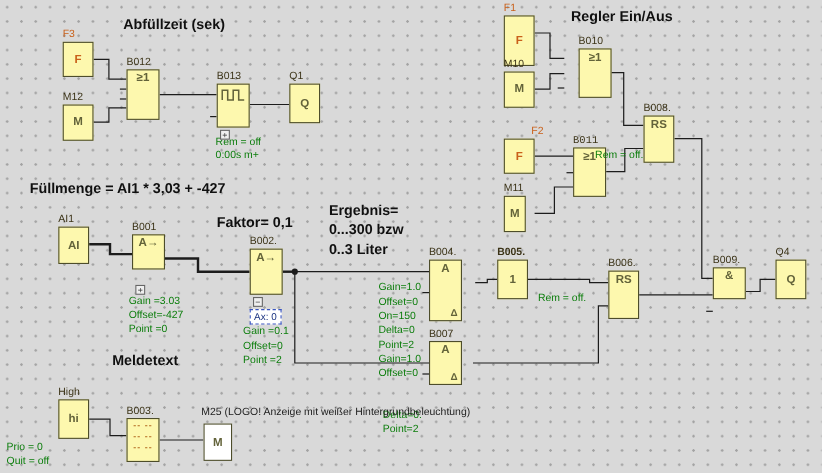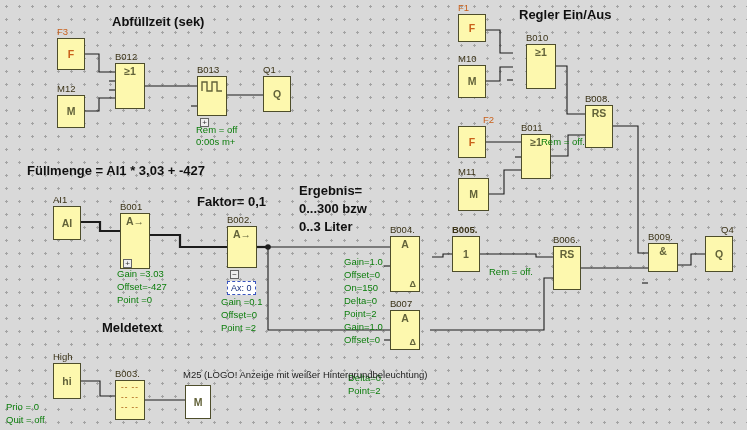--- a/index.html
+++ b/index.html
@@ -97,21 +97,21 @@
           <path d="M1 12 V3 H6 V12 H11 V3 H16 V12 H21" fill="none" stroke="#63633a" stroke-width="1.4"></path>
         </svg>
       </div>
     </div>
     <div class="block" style="left: 263px; top: 76px; width: 28px; height: 36px;">
       <div class="block-label" style="color: rgb(59, 51, 23);">Q1</div>
       <div class="block-body" style="background: rgb(253, 248, 174); align-items: center; justify-content: center;">
         <span class="sym" style="color: rgb(99, 99, 58);">Q</span>
       </div>
     </div>
-    <div class="block" style="left: 458px; top: 14px; width: 28px; height: 28px;">
+    <div class="block" style="left: 458px; top: 14px; width: 28px; height: 46px;">
       <div class="block-label" style="color: rgb(201, 96, 26);">F1</div>
       <div class="block-body" style="background: rgb(253, 248, 174); align-items: center; justify-content: center;">
         <span class="sym" style="color: rgb(201, 96, 26);">F</span>
       </div>
     </div>
     <div class="block" style="left: 458px; top: 65px; width: 28px; height: 33px;">
       <div class="block-label" style="color: rgb(59, 51, 23);">M10</div>
       <div class="block-body" style="background: rgb(253, 248, 174); align-items: center; justify-content: center;">
         <span class="sym" style="color: rgb(99, 99, 58);">M</span>
       </div>
@@ -121,45 +121,45 @@
       <div class="block-body" style="background: rgb(253, 248, 174); align-items: flex-start; justify-content: center; padding-top: 2px;">
         <span class="sym" style="color: rgb(99, 99, 58);">≥1</span>
       </div>
     </div>
     <div class="block" style="left: 458px; top: 126px; width: 28px; height: 32px;">
       <div class="block-label" style="color: rgb(201, 96, 26); padding-left: 25px;">F2</div>
       <div class="block-body" style="background: rgb(253, 248, 174); align-items: center; justify-content: center;">
         <span class="sym" style="color: rgb(201, 96, 26);">F</span>
       </div>
     </div>
-    <div class="block" style="left: 458px; top: 178px; width: 31px; height: 33px;">
+    <div class="block" style="left: 458px; top: 178px; width: 20px; height: 33px;">
       <div class="block-label" style="color: rgb(59, 51, 23);">M11</div>
       <div class="block-body" style="background: rgb(253, 248, 174); align-items: center; justify-content: center;">
         <span class="sym" style="color: rgb(99, 99, 58);">M</span>
       </div>
     </div>
     <div class="block" style="left: 521px; top: 134px; width: 30px; height: 45px;">
-      <div class="block-label" style="color: rgb(59, 51, 23);">B011</div>
+      <div class="block-label" style="color: rgb(59, 51, 23); font-family: Liberation Mono, monospace;">B011</div>
       <div class="block-body" style="background: rgb(253, 248, 174); align-items: flex-start; justify-content: center; padding-top: 2px;">
         <span class="sym" style="color: rgb(99, 99, 58);">≥1</span>
       </div>
     </div>
     <div class="block" style="left: 585px; top: 105px; width: 28px; height: 43px;">
       <div class="block-label" style="color: rgb(59, 51, 23);">B008.</div>
       <div class="block-body" style="background: rgb(253, 248, 174); align-items: flex-start; justify-content: center; padding-top: 2px;">
         <span class="sym" style="color: rgb(99, 99, 58);">RS</span>
       </div>
     </div>
     <div class="block" style="left: 53px; top: 206px; width: 28px; height: 34px;">
       <div class="block-label" style="color: rgb(59, 51, 23);">AI1</div>
       <div class="block-body" style="background: rgb(253, 248, 174); align-items: center; justify-content: center;">
         <span class="sym" style="color: rgb(99, 99, 58);">AI</span>
       </div>
     </div>
-    <div class="block" style="left: 120px; top: 213px; width: 30px; height: 56px;">
+    <div class="block" style="left: 120px; top: 213px; width: 30px; height: 32px;">
       <div class="block-label" style="color: rgb(59, 51, 23);">B001</div>
       <div class="block-body" style="background: rgb(253, 248, 174); align-items: flex-start; justify-content: center; padding-top: 2px;">
         <span class="sym" style="color: rgb(99, 99, 58);">A→</span>
       </div>
     </div>
     <div class="block" style="left: 227px; top: 226px; width: 30px; height: 42px;">
       <div class="block-label" style="color: rgb(59, 51, 23);">B002.</div>
       <div class="block-body" style="background: rgb(253, 248, 174); align-items: flex-start; justify-content: center; padding-top: 2px;">
         <span class="sym" style="color: rgb(99, 99, 58);">A→</span>
       </div>
@@ -190,21 +190,21 @@
         <span class="sym" style="color: rgb(99, 99, 58);">RS</span>
       </div>
     </div>
     <div class="block" style="left: 648px; top: 243px; width: 30px; height: 29px;">
       <div class="block-label" style="color: rgb(59, 51, 23);">B009.</div>
       <div class="block-body" style="background: rgb(253, 248, 174); align-items: flex-start; justify-content: center; padding-top: 2px;">
         <span class="sym" style="color: rgb(99, 99, 58);">&amp;</span>
       </div>
     </div>
     <div class="block" style="left: 705px; top: 236px; width: 28px; height: 36px;">
-      <div class="block-label" style="color: rgb(59, 51, 23); margin-left: 16px;">Q4</div>
+      <div class="block-label" style="color: rgb(59, 51, 23);">Q4</div>
       <div class="block-body" style="background: rgb(253, 248, 174); align-items: center; justify-content: center;">
         <span class="sym" style="color: rgb(99, 99, 58);">Q</span>
       </div>
     </div>
     <div class="block" style="left: 53px; top: 363px; width: 28px; height: 36px;">
       <div class="block-label" style="color: rgb(59, 51, 23);">High</div>
       <div class="block-body" style="background: rgb(253, 248, 174); align-items: center; justify-content: center;">
         <span class="sym" style="color: rgb(99, 99, 58);">hi</span>
       </div>
     </div>

